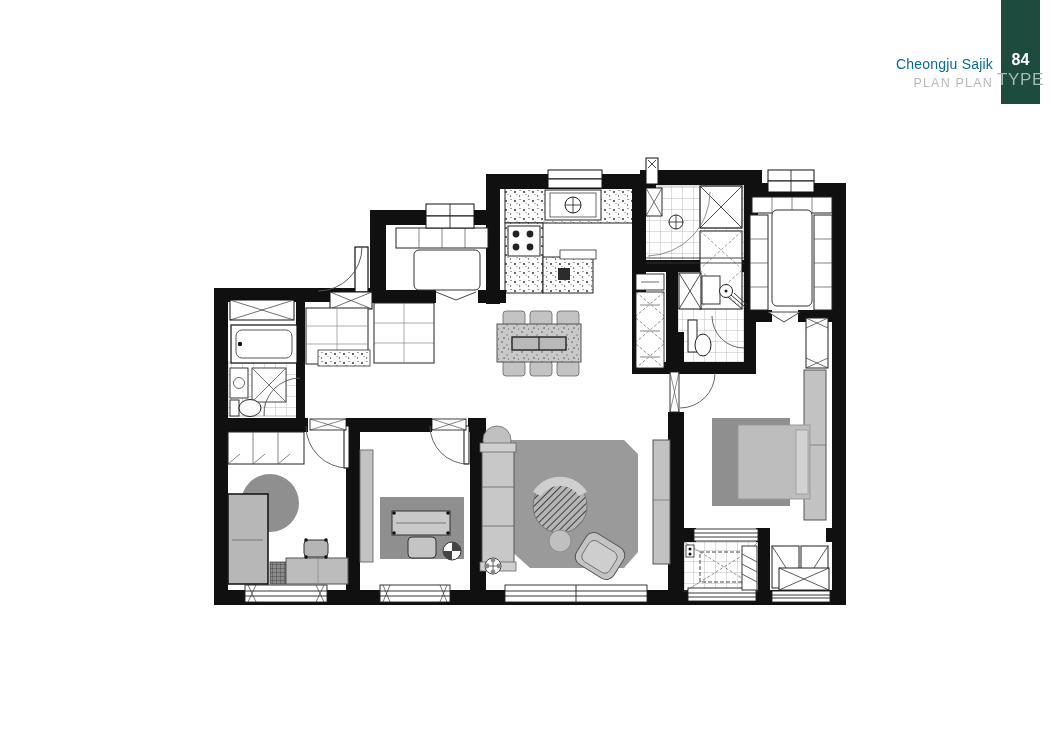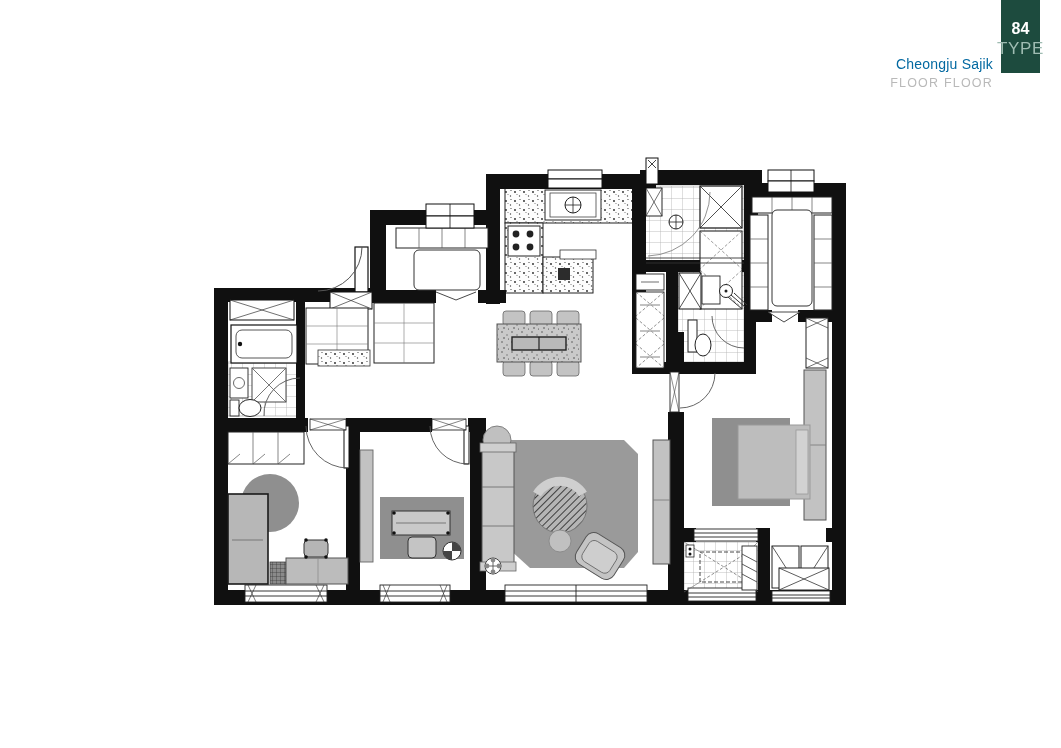--- a/index.html
+++ b/index.html
@@ -3,35 +3,35 @@
 <meta charset="utf-8">
 <style>
   html,body{margin:0;padding:0;background:#ffffff;}
   body{width:1061px;height:748px;position:relative;overflow:hidden;
        font-family:"Liberation Sans", sans-serif;}
   .stage{position:absolute;inset:0;}
   
   .hdr-text{position:absolute;top:56px;right:68px;text-align:right;}
   .hdr-title{font-size:14px;font-weight:normal;color:#0369a1;letter-spacing:.2px;line-height:1.25;}
   .hdr-sub{font-size:12.5px;color:#b9b9b9;letter-spacing:1.2px;margin-top:2px;}
-  .type-bar{position:absolute;left:1001px;top:0;width:39px;height:73px;
+  .type-bar{position:absolute;left:1001px;top:0;width:39px;height:104px;
             background:var(--accent,#1d4b3e);display:flex;flex-direction:column;
             align-items:center;justify-content:flex-end;padding-bottom:14px;box-sizing:border-box;}
   .type-num{color:#ffffff;font-size:16px;font-weight:bold;line-height:1.1;}
   .type-lbl{color:#9fbcb2;font-size:17px;letter-spacing:.6px;margin-top:1px;}
   svg{position:absolute;inset:0;}
 </style>
 </head>
 <body>
 
 <div class="stage">
 
   <div class="hdr-text">
     <div class="hdr-title">Cheongju Sajik</div>
-    <div class="hdr-sub">FLOOR FLOOR</div>
+    <div class="hdr-sub">PLAN PLAN</div>
   </div>
   <div class="type-bar" style="background: rgb(29, 75, 62);">
     <div class="type-num">84</div>
     <div class="type-lbl">TYPE</div>
   </div>
 
   <svg viewBox="0 0 1061 748" width="1061" height="748">
     <defs>
       <pattern id="pTile" width="11" height="11" patternUnits="userSpaceOnUse">
         <rect width="11" height="11" fill="#ffffff"></rect>

